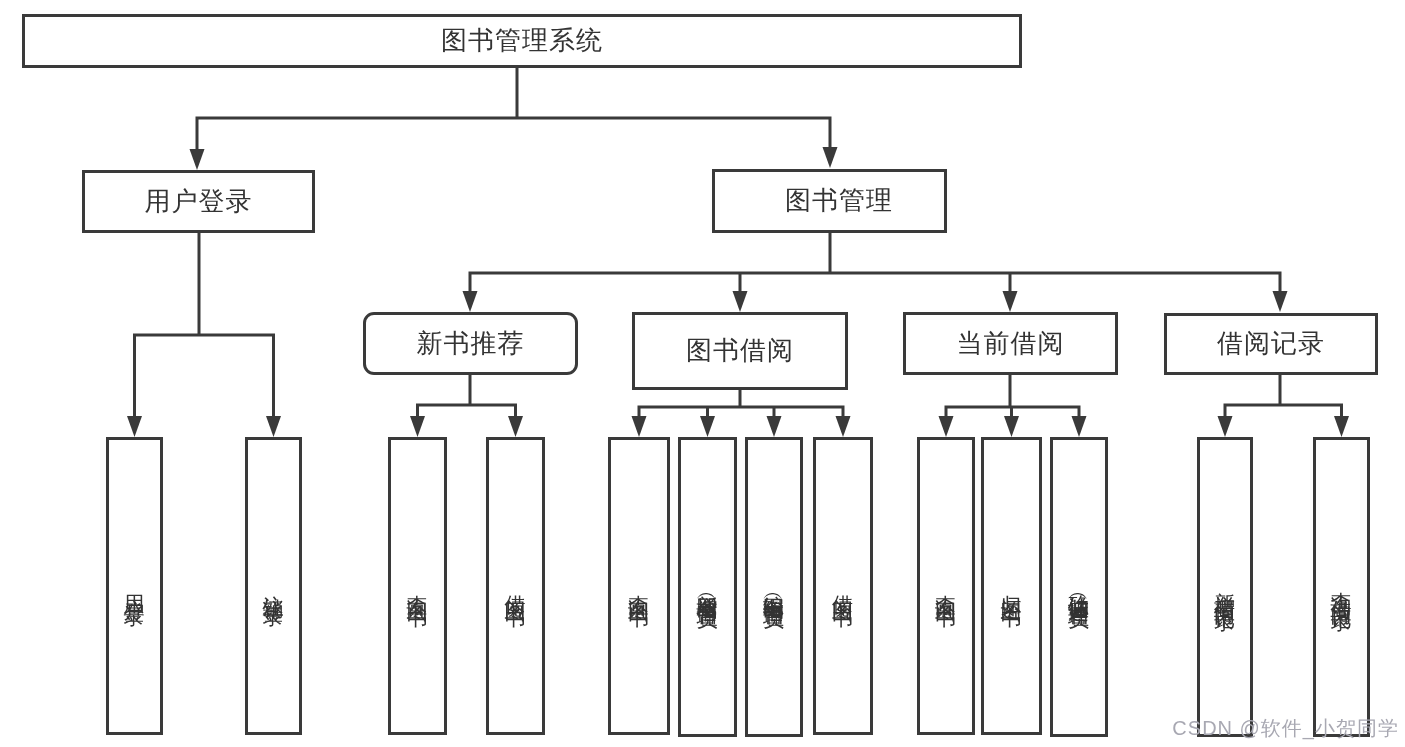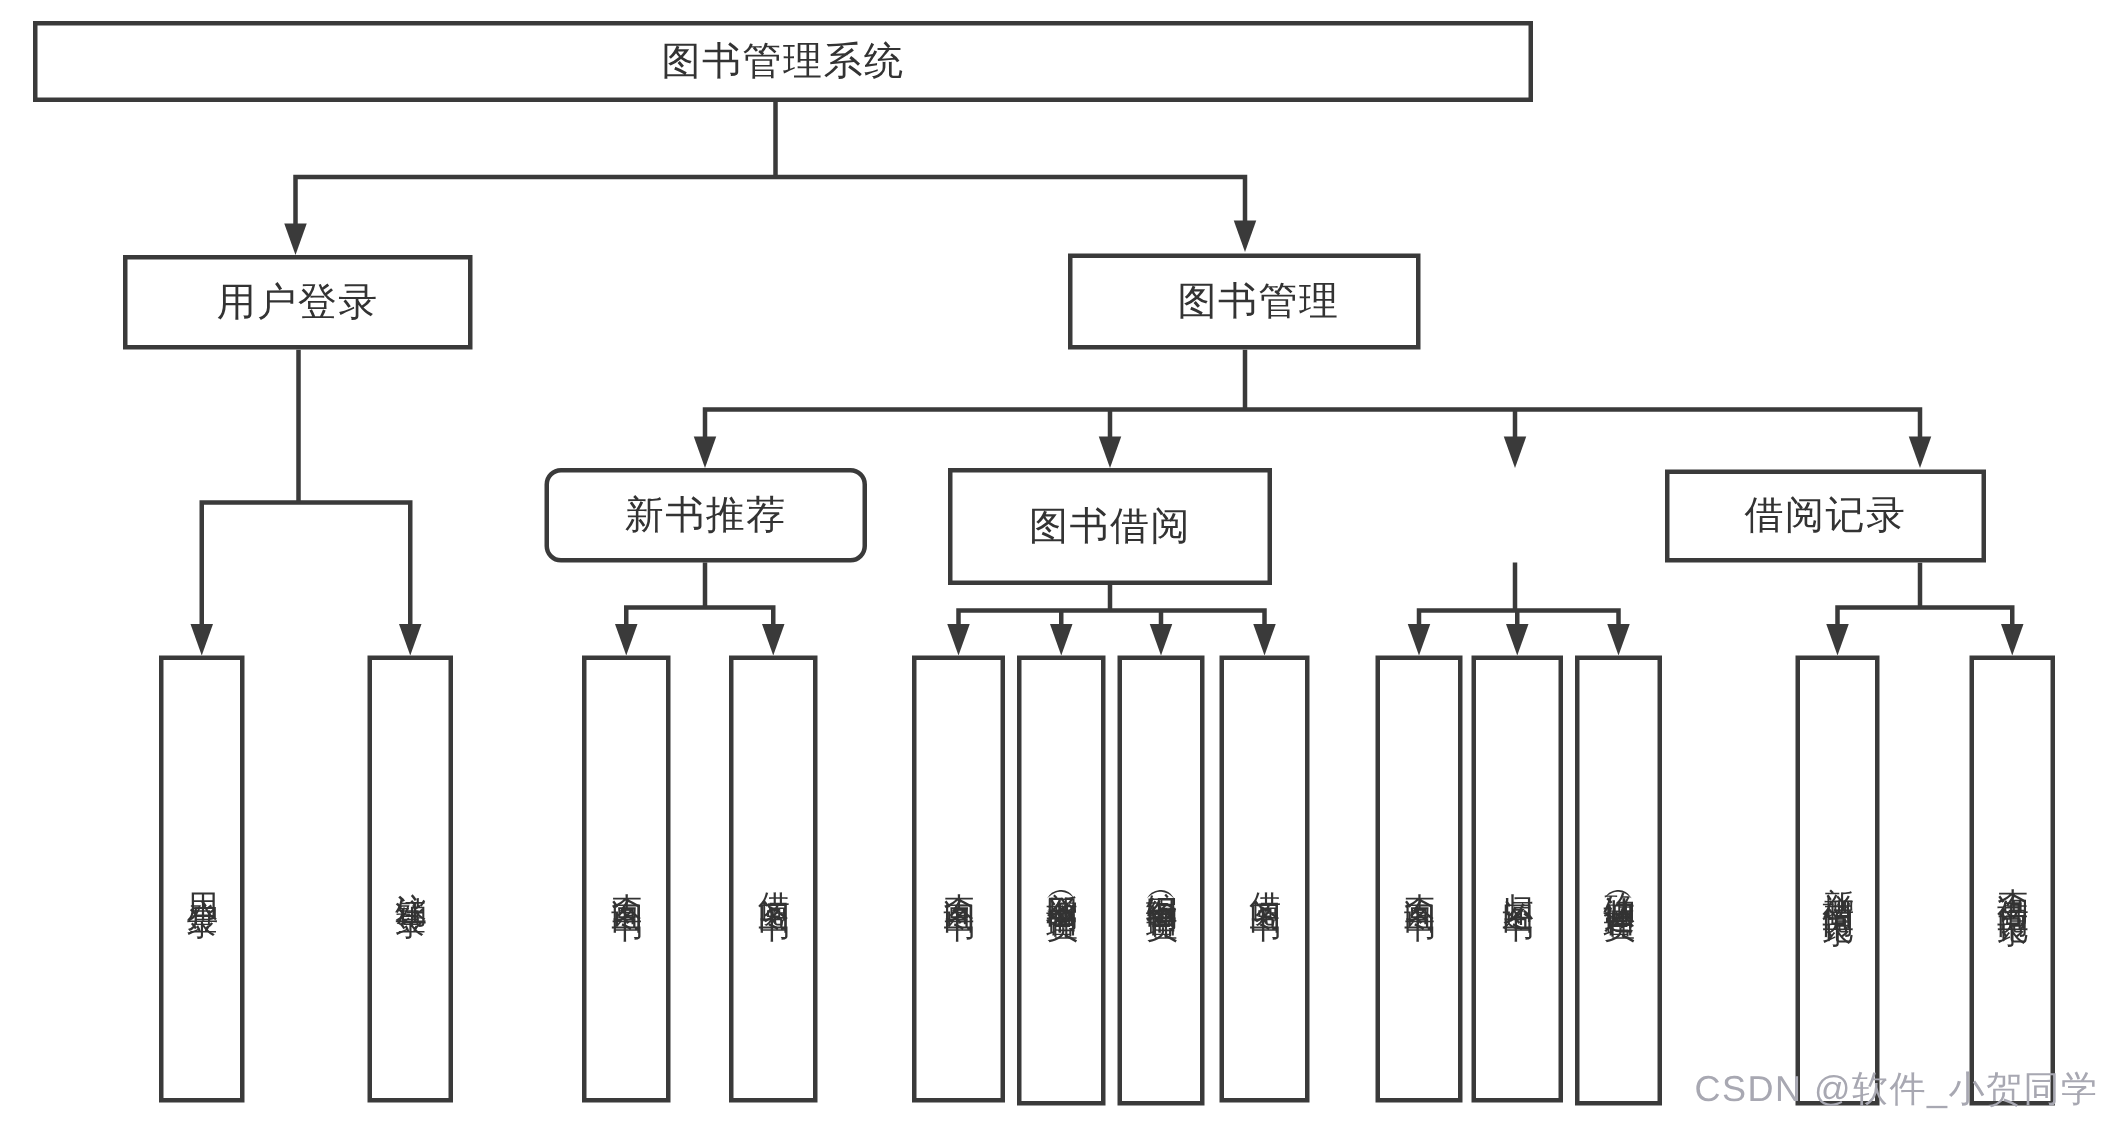--- a/index.html
+++ b/index.html
@@ -31,21 +31,21 @@
   .vbox{
     writing-mode:vertical-rl;
     text-orientation:mixed;
     font-size:21px;
     letter-spacing:4px;
     line-height:1;
   }
   #watermark{
     position:absolute;
     right:6px;bottom:5px;
-    font-size:24px;
+    font-size:20px;
     color:#a8a8b2;
     letter-spacing:1px;
     white-space:nowrap;
   }
 </style>
 </head>
 <body>
 
 <div id="stage">
 
@@ -89,21 +89,22 @@
     </g>
   </svg>
 
   <div class="box" style="left:22px;top:14px;width:1000px;height:54px;">图书管理系统</div>
 
   <div class="box" style="left:82px;top:170px;width:233px;height:63px;">用户登录</div>
   <div class="box" style="left:712px;top:169px;width:235px;height:64px;padding-left:19px;">图书管理</div>
 
   <div class="box" style="left:363px;top:312px;width:215px;height:63px;border-radius:11px;">新书推荐</div>
   <div class="box" style="left:632px;top:312px;width:216px;height:78px;">图书借阅</div>
-  <div class="box" style="left:1110px;top:313px;width:214px;height:62px;">借阅记录</div>
+  <div class="box" style="left:903px;top:312px;width:215px;height:63px;">当前借阅</div>
+  <div class="box" style="left:1164px;top:313px;width:214px;height:62px;">借阅记录</div>
 
   <div class="box vbox" style="left:106px;top:437px;width:57px;height:298px;">用户登录</div>
   <div class="box vbox" style="left:245px;top:437px;width:57px;height:298px;">注销登录</div>
 
   <div class="box vbox" style="left:388px;top:437px;width:59px;height:298px;">查询图书</div>
   <div class="box vbox" style="left:486px;top:437px;width:59px;height:298px;">借阅图书</div>
 
   <div class="box vbox" style="left:608px;top:437px;width:62px;height:298px;">查询图书</div>
   <div class="box vbox" style="left:678px;top:437px;width:59px;height:300px;letter-spacing:2px;">新增图书（管理员）</div>
   <div class="box vbox" style="left:745px;top:437px;width:58px;height:300px;letter-spacing:2px;">编辑图书（管理员）</div>

